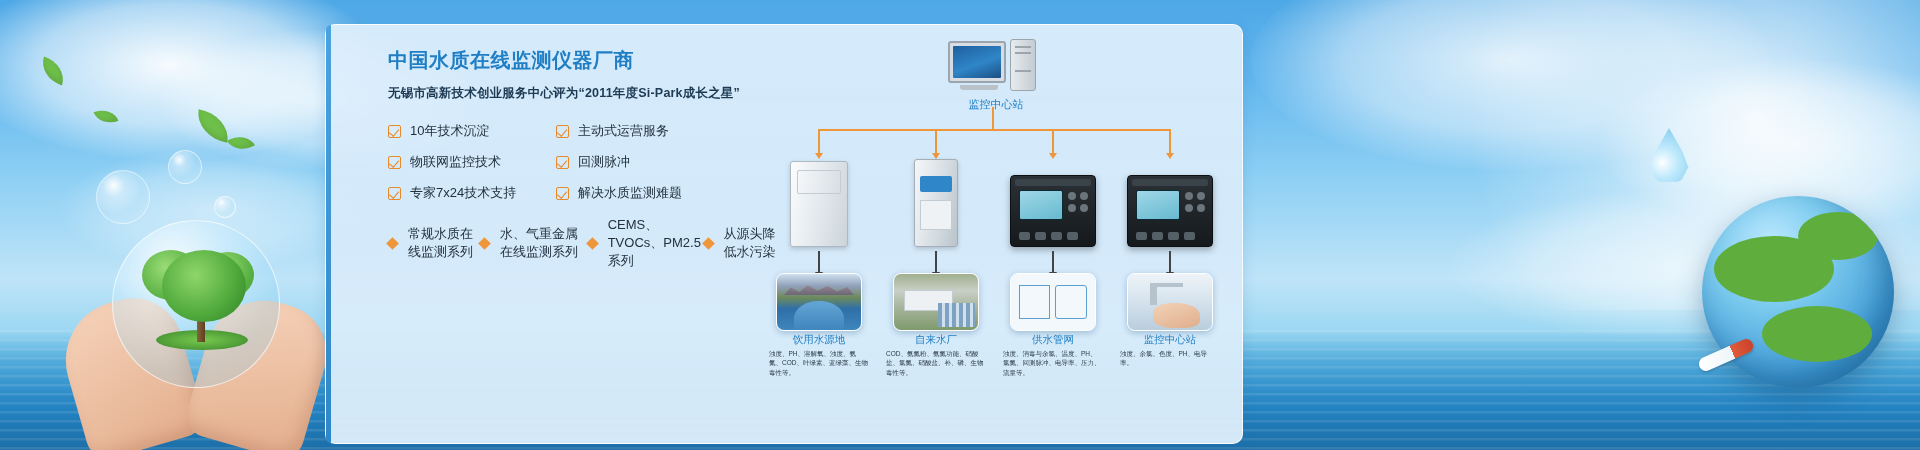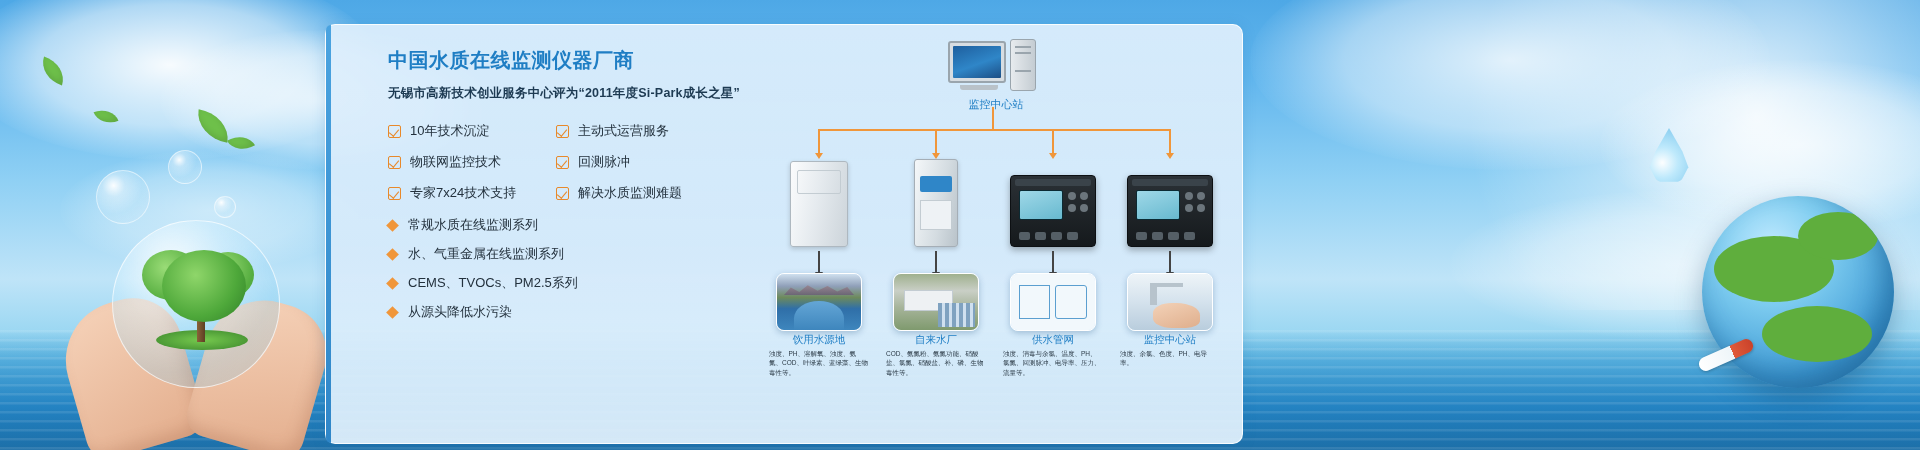--- a/index.html
+++ b/index.html
@@ -76,21 +76,21 @@
   .title { color:#1f7ec4; font-size:20px; font-weight:bold; letter-spacing:.5px; }
   .subtitle { color:#1d3a52; font-size:12.5px; font-weight:bold; margin-top:11px; letter-spacing:.2px; }
 
   .checks { margin-top:20px; display:grid; grid-template-columns:158px 1fr; row-gap:13px; column-gap:10px; }
   .chk { display:flex; align-items:center; gap:9px; font-size:13px; color:#23313d; }
   .chk .box { width:13px; height:13px; border:1.5px solid #e8892a; border-radius:2px; position:relative; flex:0 0 auto; }
   .chk .box:after { content:""; position:absolute; left:2px; top:1px; width:5px; height:8px;
      border-right:1.8px solid #e8892a; border-bottom:1.8px solid #e8892a; transform:rotate(40deg); }
 
   .heading2 { margin-top:24px; color:#1f7ec4; font-size:17px; font-weight:bold; letter-spacing:.5px; }
-  .bullets { margin-top:14px; display:flex; flex-direction:column; gap:11px; }
+  .bullets { margin-top:14px; display:flex; flex-direction:row; gap:2px; }
   .bl { display:flex; align-items:center; gap:11px; font-size:13px; color:#23313d; }
   .bl .dia { width:9px; height:9px; background:#f0963a; transform:rotate(45deg); flex:0 0 auto; }
 
   
   .diagram { position:absolute; left:440px; top:12px; width:460px; height:310px; }
   .pc { position:absolute; left:182px; top:4px; width:90px; height:52px; }
   .monitor { position:absolute; left:0; top:0; width:58px; height:42px; background:#d7dde2; border:2px solid #9aa5ad; border-radius:3px; }
   .monitor .scr { position:absolute; inset:3px; background:linear-gradient(160deg,#1e5f9e,#2f86c8 55%,#1c4e85); border-radius:1px; }
   .monitor .base { position:absolute; left:10px; top:42px; width:38px; height:5px; background:#b9c2c9; border-radius:0 0 3px 3px; }
   .tower { position:absolute; left:62px; top:-2px; width:26px; height:52px; background:linear-gradient(90deg,#e7ebee,#c4ccd2); border:1.5px solid #9aa5ad; border-radius:3px; }

